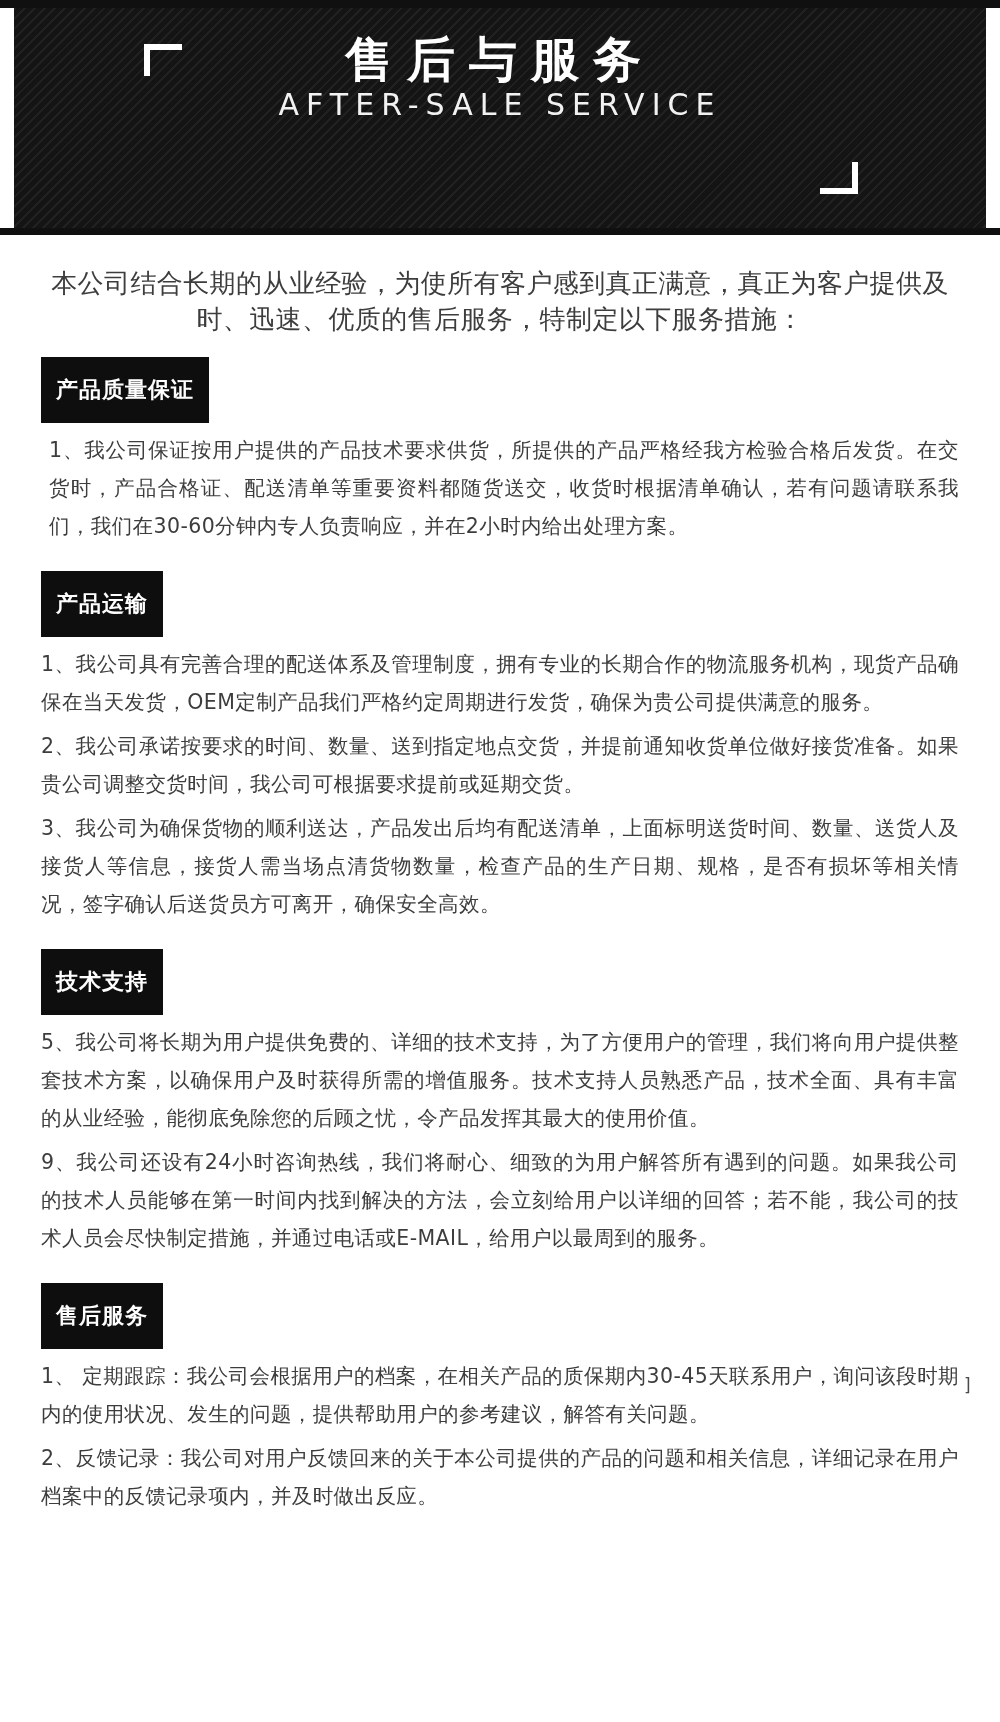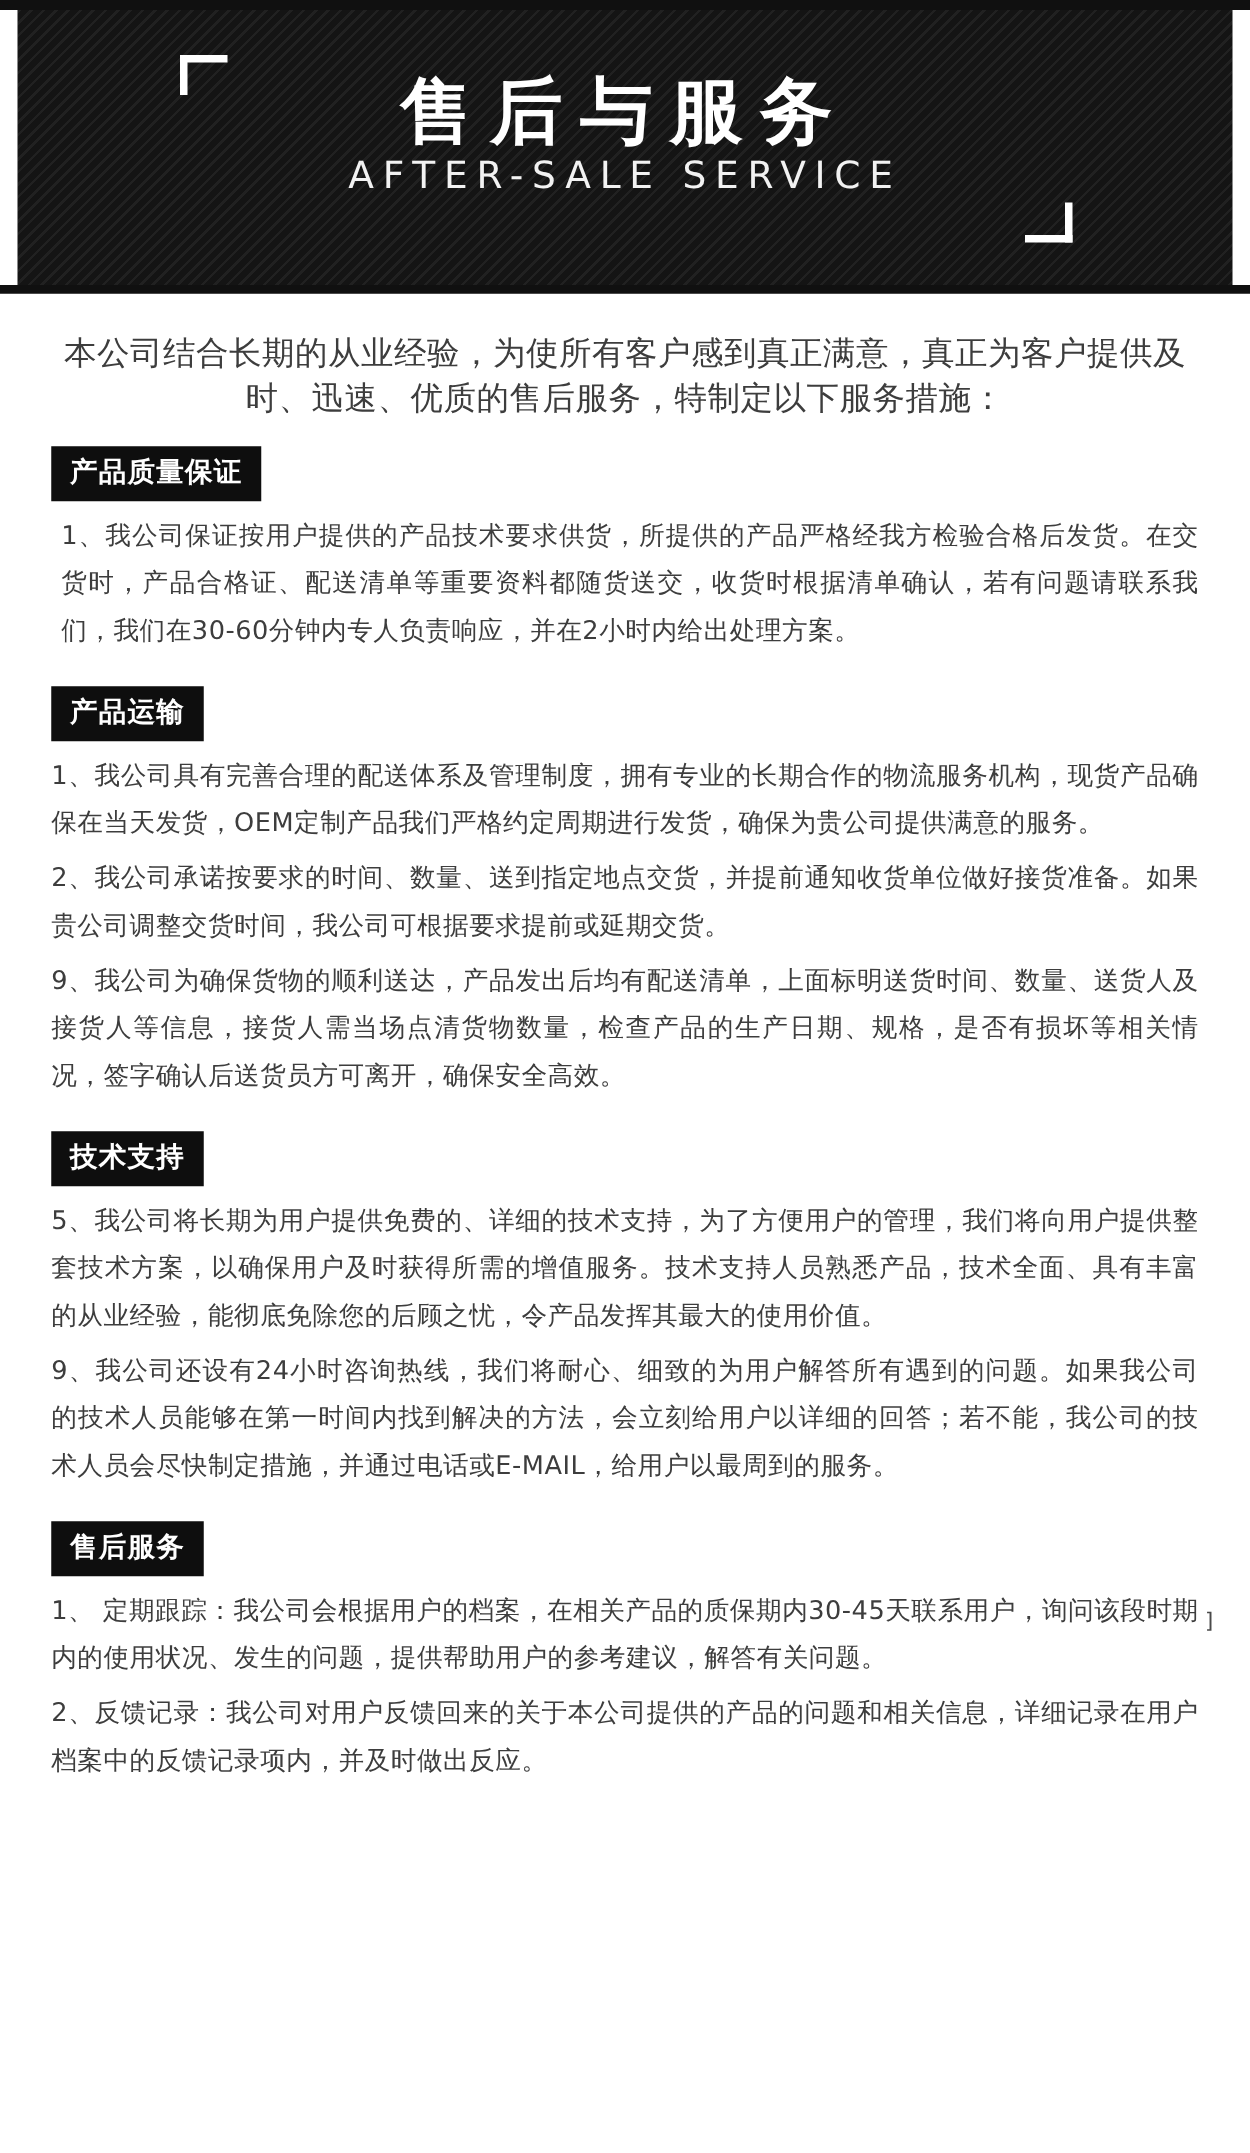--- a/index.html
+++ b/index.html
@@ -22,22 +22,22 @@
     background-image:repeating-linear-gradient(
       135deg,
       rgba(255,255,255,0.055) 0px,
       rgba(255,255,255,0.055) 2px,
       rgba(0,0,0,0) 2px,
       rgba(0,0,0,0) 7px);
     overflow:hidden;
     text-align:center;
   }
   .banner-title {
-    margin-top:48px;
-    font-size:58px;
+    margin-top:24px;
+    font-size:48px;
     font-weight:bold;
     color:#ffffff;
     letter-spacing:14px;
     line-height:1.15;
   }
   .banner-subtitle {
     font-size:30px;
     color:#f2f2f2;
     letter-spacing:7px;
     font-weight:400;
@@ -56,21 +56,21 @@
     color:#3d3d3d;
     margin-top:14px;
   }
   .sec-head {
     display:inline-block;
     background:#0e0e0e;
     color:#ffffff;
     font-size:22px;
     font-weight:bold;
     line-height:30px;
-    padding:7px 15px;
+    padding:18px 15px;
     margin:20px 0 2px 0;
     letter-spacing:1px;
   }
   .para {
     position:relative;
     font-size:20.5px;
     letter-spacing:0.4px;
     line-height:38px;
     color:#3d3d3d;
     margin:6px 0;
@@ -109,21 +109,21 @@
 
     <section>
       <h2 class="sec-head">产品质量保证</h2>
       <p class="para indent-sm">1、我公司保证按用户提供的产品技术要求供货，所提供的产品严格经我方检验合格后发货。在交货时，产品合格证、配送清单等重要资料都随货送交，收货时根据清单确认，若有问题请联系我们，我们在30-60分钟内专人负责响应，并在2小时内给出处理方案。</p>
     </section>
 
     <section>
       <h2 class="sec-head">产品运输</h2>
       <p class="para">1、我公司具有完善合理的配送体系及管理制度，拥有专业的长期合作的物流服务机构，现货产品确保在当天发货，OEM定制产品我们严格约定周期进行发货，确保为贵公司提供满意的服务。</p>
       <p class="para">2、我公司承诺按要求的时间、数量、送到指定地点交货，并提前通知收货单位做好接货准备。如果贵公司调整交货时间，我公司可根据要求提前或延期交货。</p>
-      <p class="para">9、我公司为确保货物的顺利送达，产品发出后均有配送清单，上面标明送货时间、数量、送货人及接货人等信息，接货人需当场点清货物数量，检查产品的生产日期、规格，是否有损坏等相关情况，签字确认后送货员方可离开，确保安全高效。</p>
+      <p class="para">3、我公司为确保货物的顺利送达，产品发出后均有配送清单，上面标明送货时间、数量、送货人及接货人等信息，接货人需当场点清货物数量，检查产品的生产日期、规格，是否有损坏等相关情况，签字确认后送货员方可离开，确保安全高效。</p>
     </section>
 
     <section>
       <h2 class="sec-head">技术支持</h2>
       <p class="para">5、我公司将长期为用户提供免费的、详细的技术支持，为了方便用户的管理，我们将向用户提供整套技术方案，以确保用户及时获得所需的增值服务。技术支持人员熟悉产品，技术全面、具有丰富的从业经验，能彻底免除您的后顾之忧，令产品发挥其最大的使用价值。</p>
       <p class="para">9、我公司还设有24小时咨询热线，我们将耐心、细致的为用户解答所有遇到的问题。如果我公司的技术人员能够在第一时间内找到解决的方法，会立刻给用户以详细的回答；若不能，我公司的技术人员会尽快制定措施，并通过电话或E-MAIL，给用户以最周到的服务。</p>
     </section>
 
     <section>
       <h2 class="sec-head">售后服务</h2>

